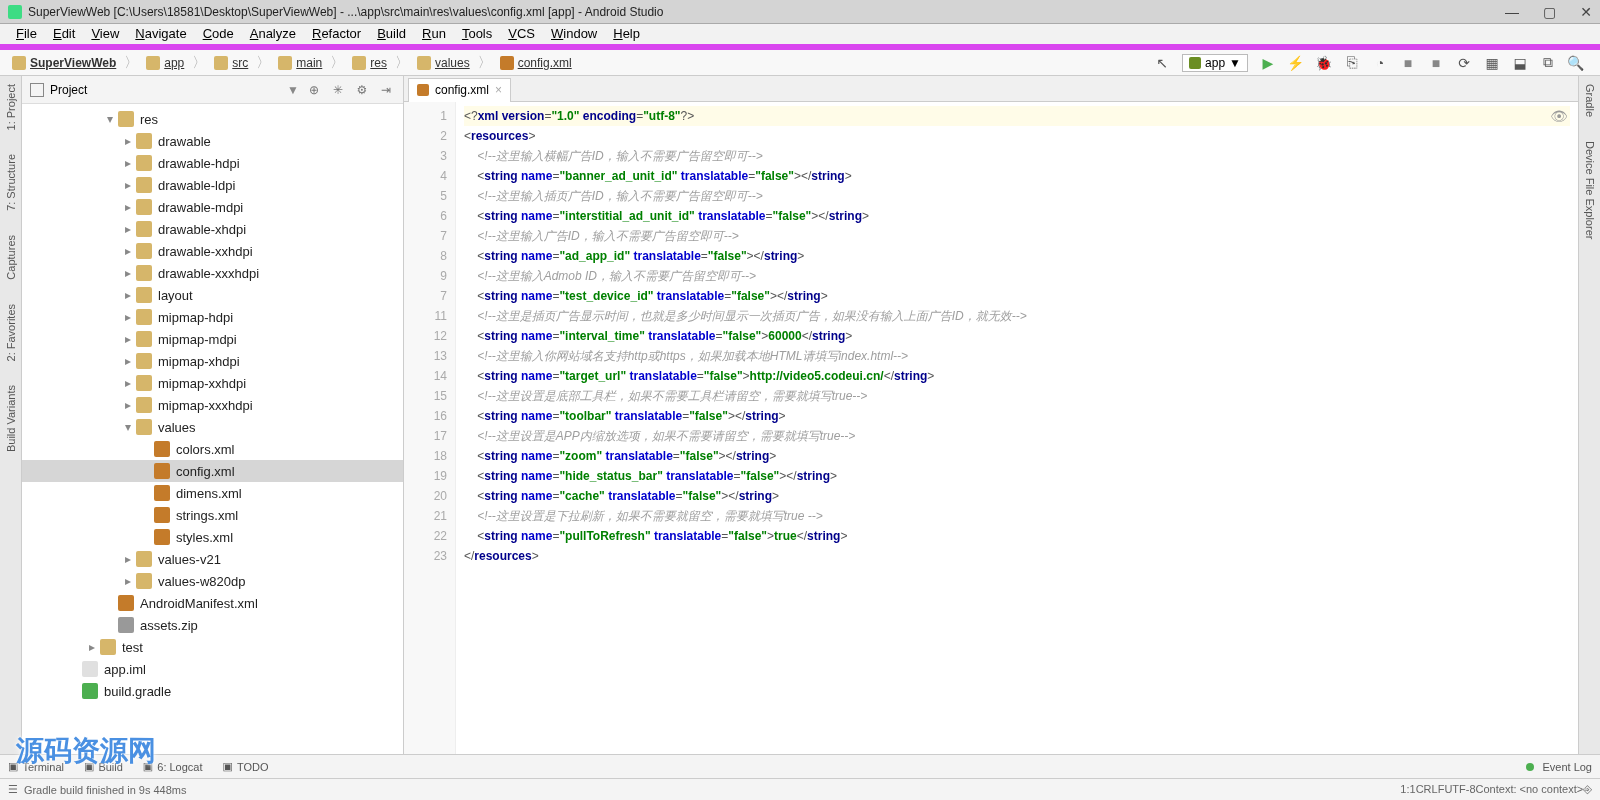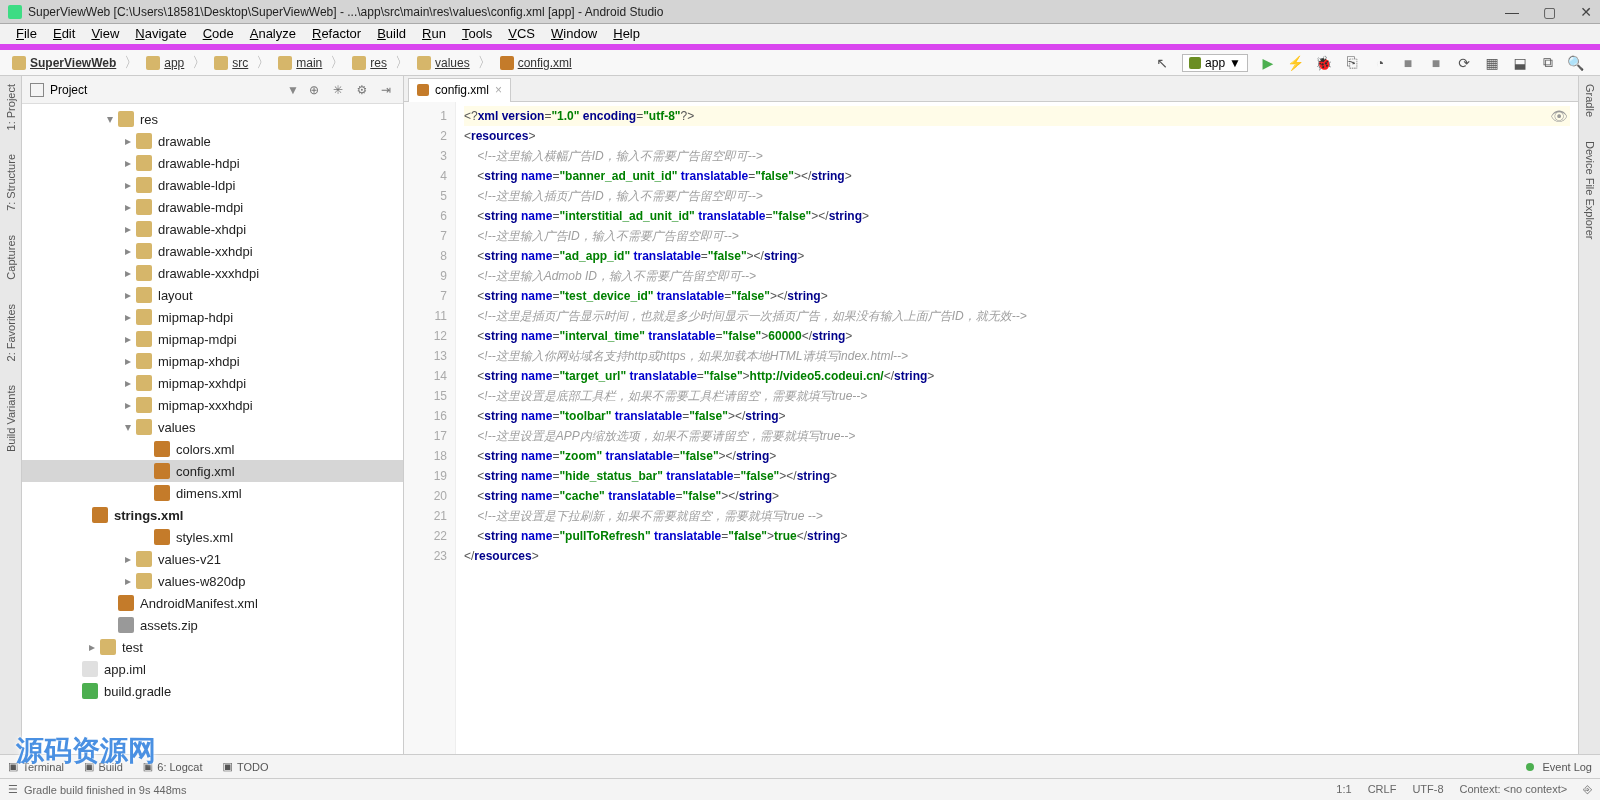--- a/index.html
+++ b/index.html
@@ -52,21 +52,21 @@
 .code .txt { color: #008000; font-weight: bold; }
 .code .c { color: #9e9e9e; font-style: italic; }
 .code .line1 { background: #fffce8; display: inline-block; width: 100%; }
 .eye-icon { position: absolute; top: 6px; right: 10px; color: #999; font-size: 14px; }
 .right-gutter { width: 22px; background: #e8e8e8; border-left: 1px solid #ccc; display: flex; flex-direction: column; align-items: center; padding-top: 4px; gap: 16px; }
 .bottom-tabs { height: 24px; background: #f4f4f4; border-top: 1px solid #ccc; display: flex; align-items: center; padding: 0 8px; font-size: 11px; color: #555; gap: 20px; }
 .bottom-tabs .btab { cursor: pointer; display: flex; align-items: center; gap: 4px; }
 .bottom-tabs .right { margin-left: auto; display: flex; align-items: center; gap: 4px; }
 .statusbar { height: 22px; background: #f4f4f4; border-top: 1px solid #ccc; display: flex; align-items: center; padding: 0 8px; font-size: 11px; color: #666; }
 .statusbar .sleft { flex: 1; display: flex; align-items: center; gap: 6px; }
-.statusbar .sright { display: flex; gap: 16px; }
+.statusbar .sright { display: flex; }
 .watermark { position: absolute; bottom: 30px; left: 16px; font-size: 28px; color: #4a90e2; font-weight: bold; pointer-events: none; z-index: 5; text-shadow: 0 0 6px rgba(255,255,255,0.9), 0 0 3px rgba(255,255,255,0.9); }
 .green-dot { width: 8px; height: 8px; background: #4caf50; border-radius: 50%; display: inline-block; margin-right: 4px; }
 </style>
 </head>
 <body>
 
 <div class="titlebar">
   <span class="icon"></span>
   <span class="title">SuperViewWeb [C:\Users\18581\Desktop\SuperViewWeb] - ...\app\src\main\res\values\config.xml [app] - Android Studio</span>
   <div class="winbtns">
@@ -254,21 +254,21 @@
         <div class="tree-row selected" style="padding-left: 116px;">
           <span class="arrow"></span>
           <span class="ticon xmlf"></span>
           <span>config.xml</span>
         </div>
         <div class="tree-row" style="padding-left: 116px;">
           <span class="arrow"></span>
           <span class="ticon xmlf"></span>
           <span>dimens.xml</span>
         </div>
-        <div class="tree-row" style="padding-left: 54px; font-weight: bold;">
+        <div class="tree-row" style="padding-left: 116px;">
           <span class="arrow"></span>
           <span class="ticon xmlf"></span>
           <span>strings.xml</span>
         </div>
         <div class="tree-row" style="padding-left: 116px;">
           <span class="arrow"></span>
           <span class="ticon xmlf"></span>
           <span>styles.xml</span>
         </div>
         <div class="tree-row" style="padding-left: 98px;">

